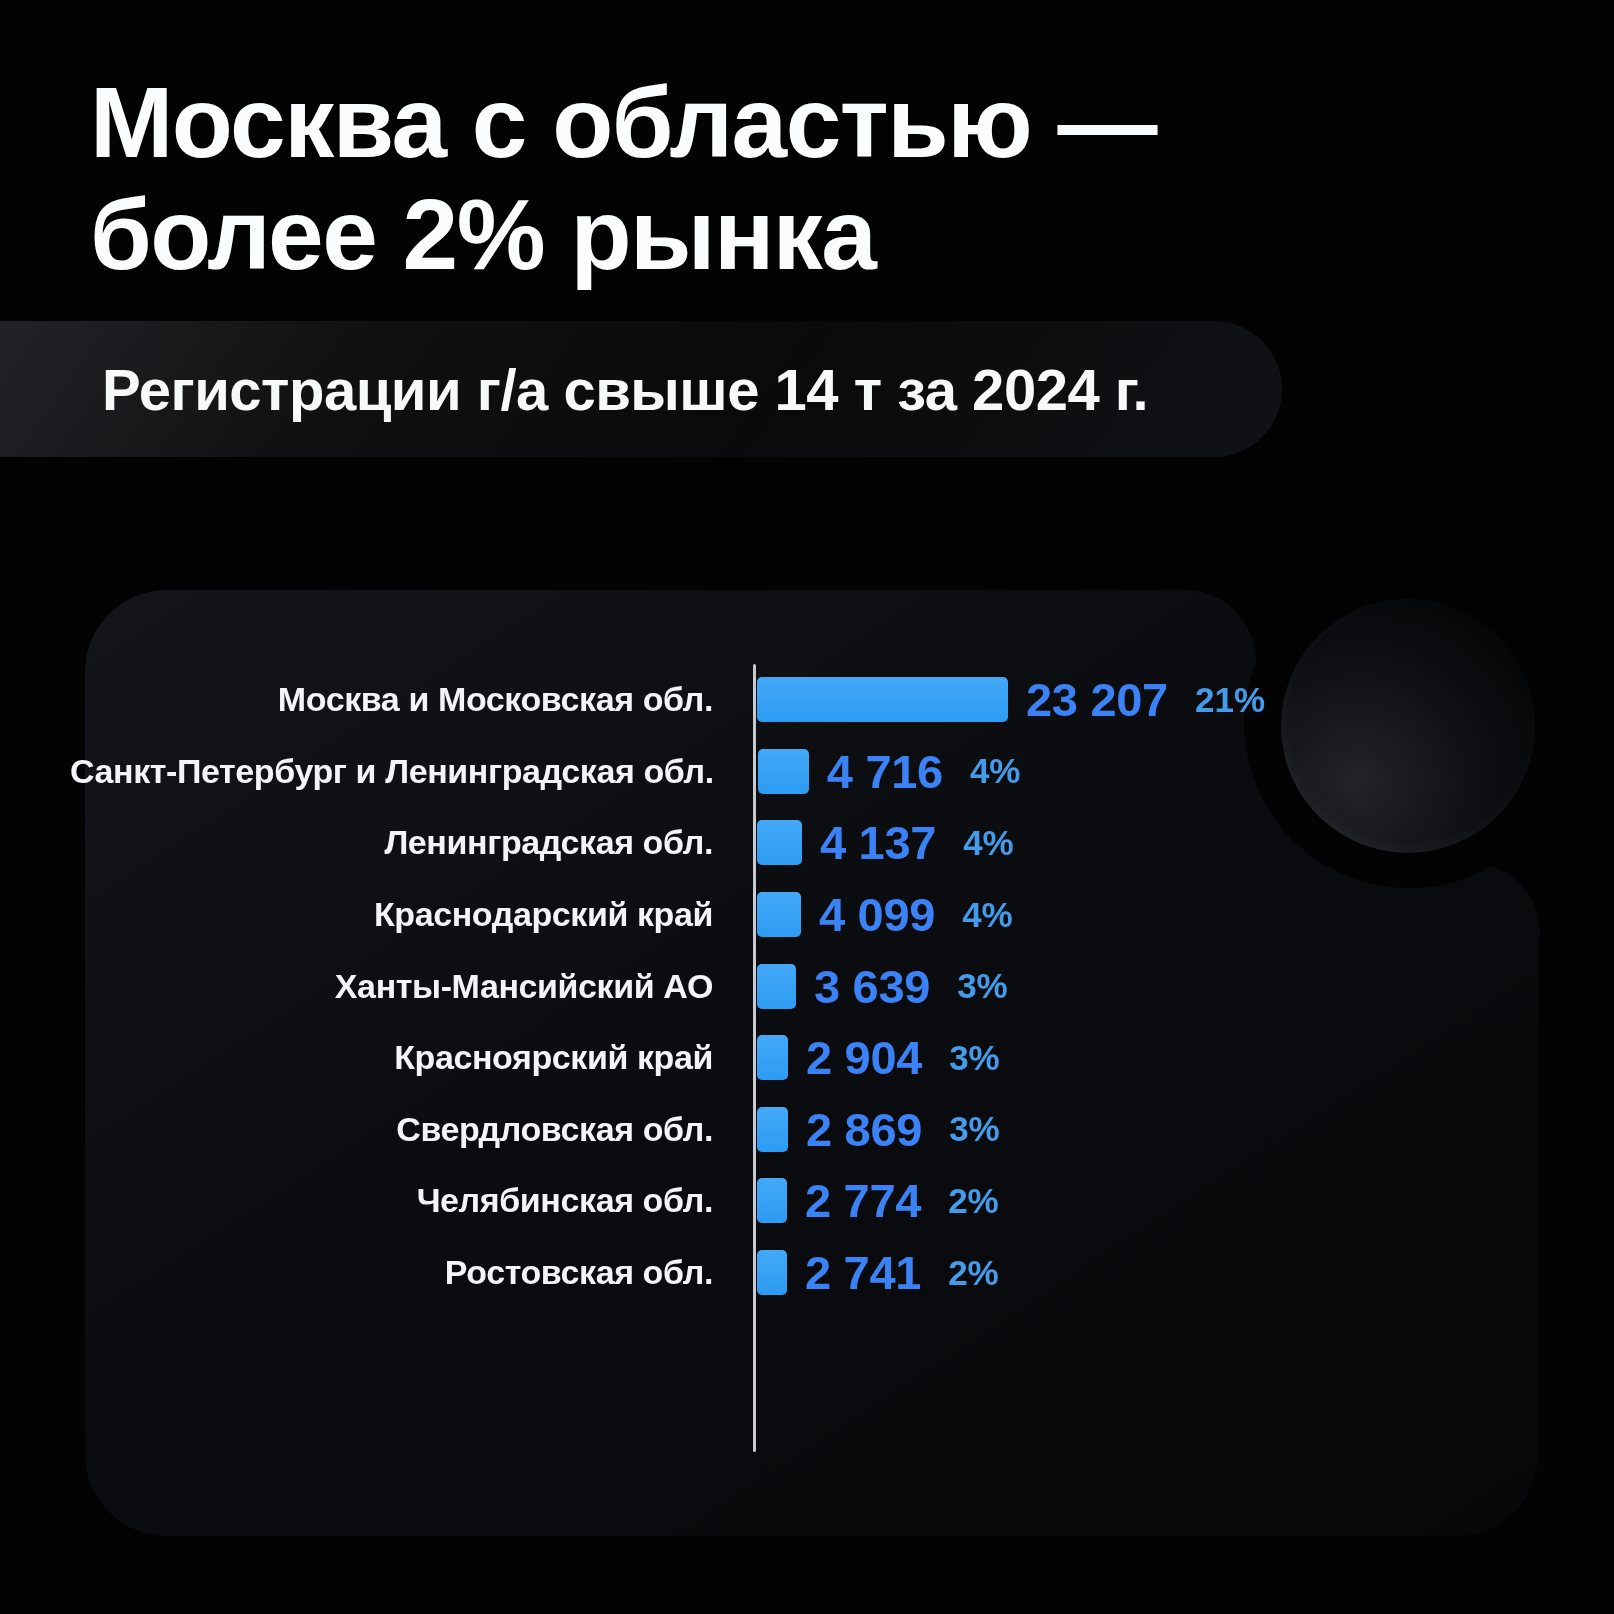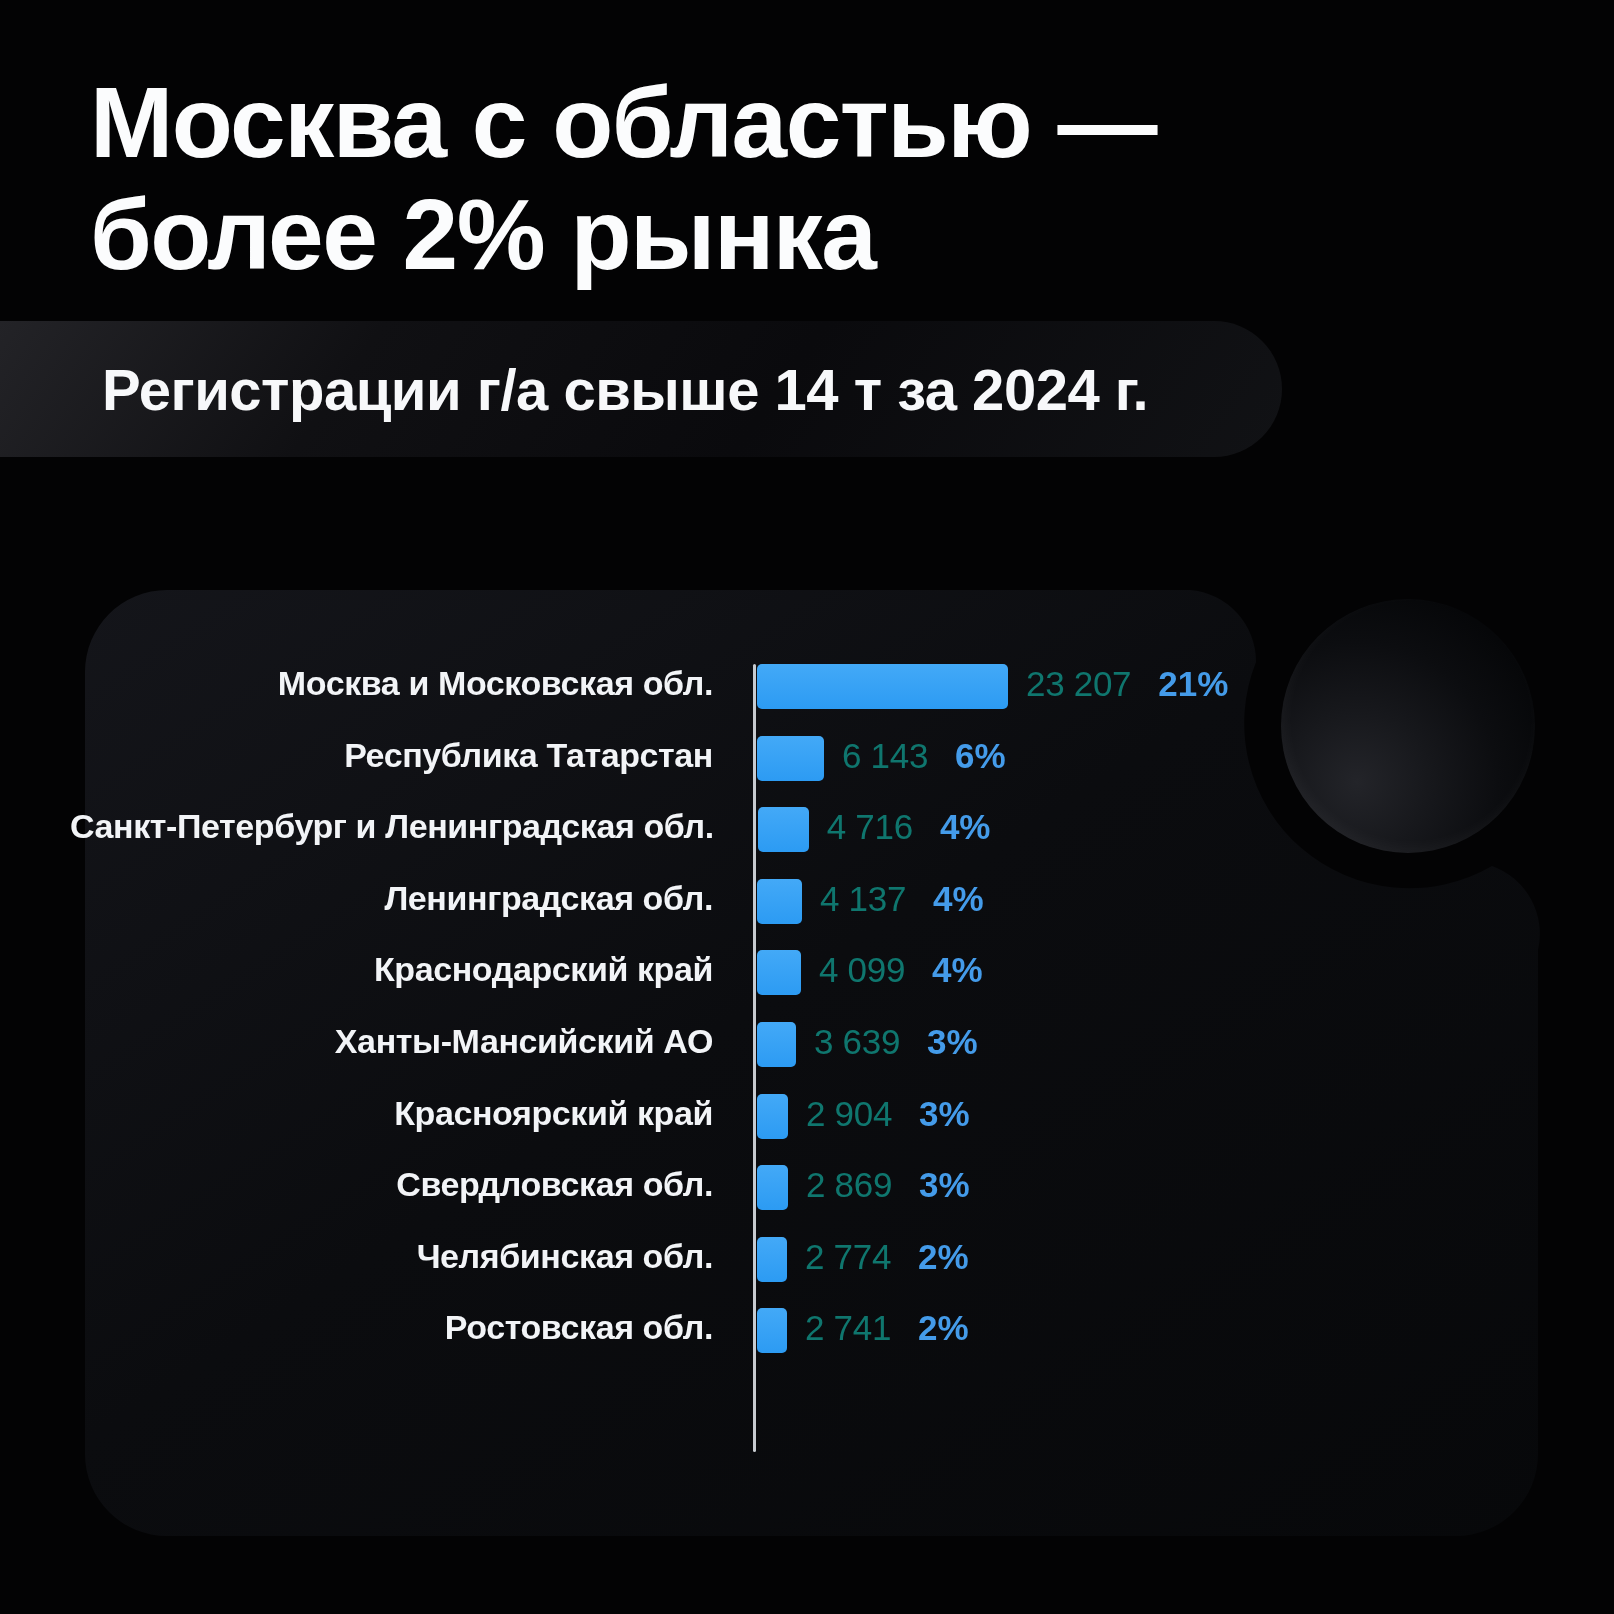--- a/index.html
+++ b/index.html
@@ -31,32 +31,32 @@
     background:radial-gradient(circle at 30% 72%, #232429 0%, #17181c 28%, #0c0d10 55%, #060709 78%, #040507 100%);
     box-shadow:inset 3px -5px 14px rgba(255,255,255,0.045);
   }
   
   .chart{position:absolute;left:70px;top:664px;width:1500px;height:788px;z-index:3;}
   .axis{
     position:absolute;left:683px;top:0;width:3px;height:100%;
     background:#C7CBD0;border-radius:2px;
   }
   .rows{position:relative;width:100%;height:100%;}
-  .row{display:flex;align-items:flex-start;height:71.6px;}
+  .row{display:flex;align-items:center;height:71.6px;}
   .row-label{
     flex:0 0 643px;text-align:right;white-space:nowrap;
     font-size:34px;font-weight:700;letter-spacing:-0.4px;color:#F2F4F7;
   }
   .bar{
     flex:0 0 auto;height:45px;margin-left:44px;border-radius:5px;
     background:linear-gradient(180deg,#43a9f7 0%,#2c9bf3 100%);
   }
   .value{
     margin-left:18px;white-space:nowrap;
-    font-size:35px;font-weight:400;letter-spacing:-0.3px;color:#0f766e;
+    font-size:47px;font-weight:700;letter-spacing:-0.3px;color:#3b82f6;
   }
   .percent{
     margin-left:27px;white-space:nowrap;
     font-size:35px;font-weight:700;color:#449BE9;
   }
 </style>
 </head>
 <body>
 
 <div class="stage">
@@ -90,26 +90,20 @@
   <div class="sphere"></div>
 
   <div class="chart">
     <div class="axis"></div>
     <div class="rows">
         <div class="row">
           <div class="row-label">Москва и Московская обл.</div>
           <div class="bar" style="width: 251px;"></div>
           <div class="value">23 207</div>
           <div class="percent">21%</div>
-        </div>
-        <div class="row">
-          <div class="row-label">Республика Татарстан</div>
-          <div class="bar" style="width: 67px;"></div>
-          <div class="value">6 143</div>
-          <div class="percent">6%</div>
         </div>
         <div class="row">
           <div class="row-label">Санкт-Петербург и Ленинградская обл.</div>
           <div class="bar" style="width: 51px;"></div>
           <div class="value">4 716</div>
           <div class="percent">4%</div>
         </div>
         <div class="row">
           <div class="row-label">Ленинградская обл.</div>
           <div class="bar" style="width: 45px;"></div>

